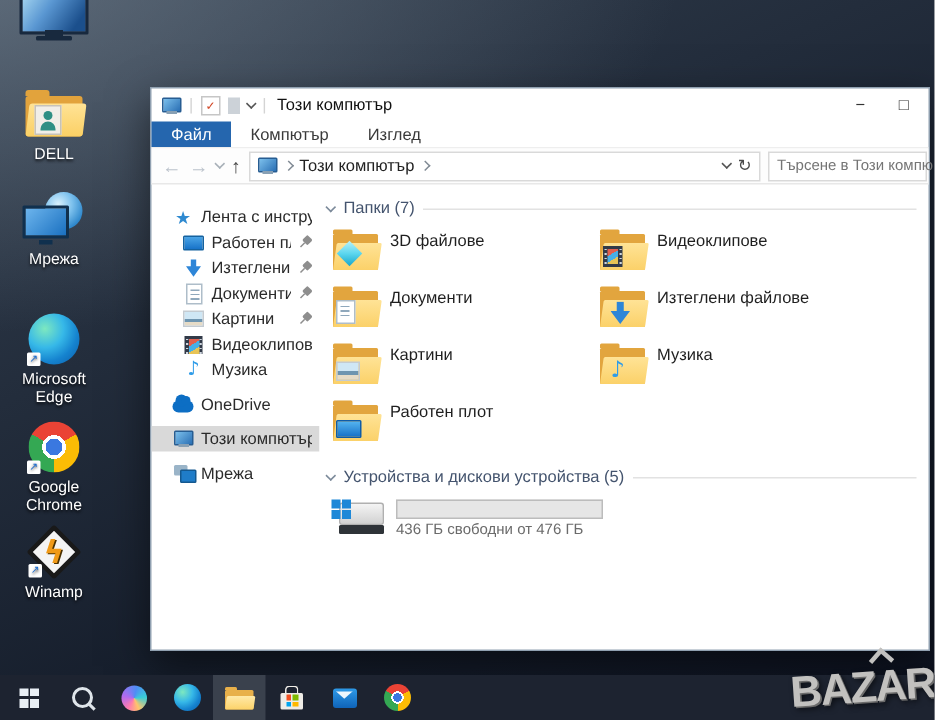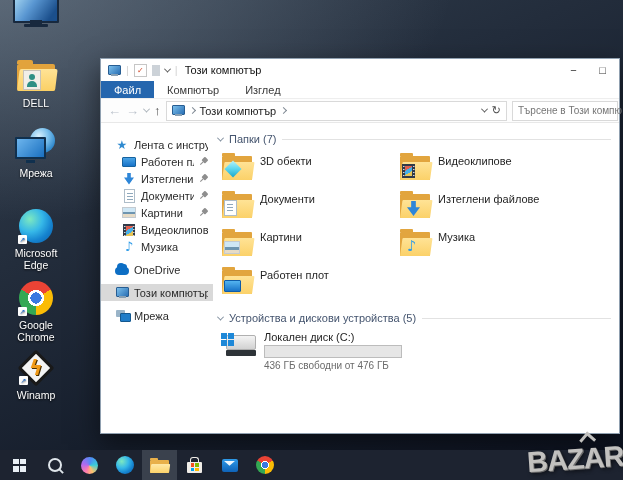--- a/index.html
+++ b/index.html
@@ -383,21 +383,21 @@
           <span class="line"></span>
         </div>
 
         <div class="grid">
           <div class="tile">
             <span class="fold">
                 <span class="bk"></span>
                 <span class="fr"></span>
                 <span class="ov cube" style="bottom:6px;left:6px"></span>
               </span>
-            <span class="tlabel">3D обекти</span>
+            <span class="tlabel">3D файлове</span>
           </div>
           <div class="tile">
             <span class="fold">
                 <span class="bk"></span>
                 <span class="fr"></span>
                 <span class="ov film"></span>
               </span>
             <span class="tlabel">Видеоклипове</span>
           </div>
           <div class="tile">
@@ -453,21 +453,20 @@
             <span class="hbody"></span>
               <span class="hbase"></span>
             <span class="winlogo">
                 <i></i>
                 <i></i>
                 <i></i>
                 <i></i>
               </span>
           </span>
           <span class="dinfo">
-            <span>Локален диск (C:)</span>
             <span class="pbar"><span class="fill"></span></span>
             <span class="freetxt">436 ГБ свободни от 476 ГБ</span>
           </span>
         </div>
       </div>
     </div>
 
   </div>
 
   <div class="taskbar">

